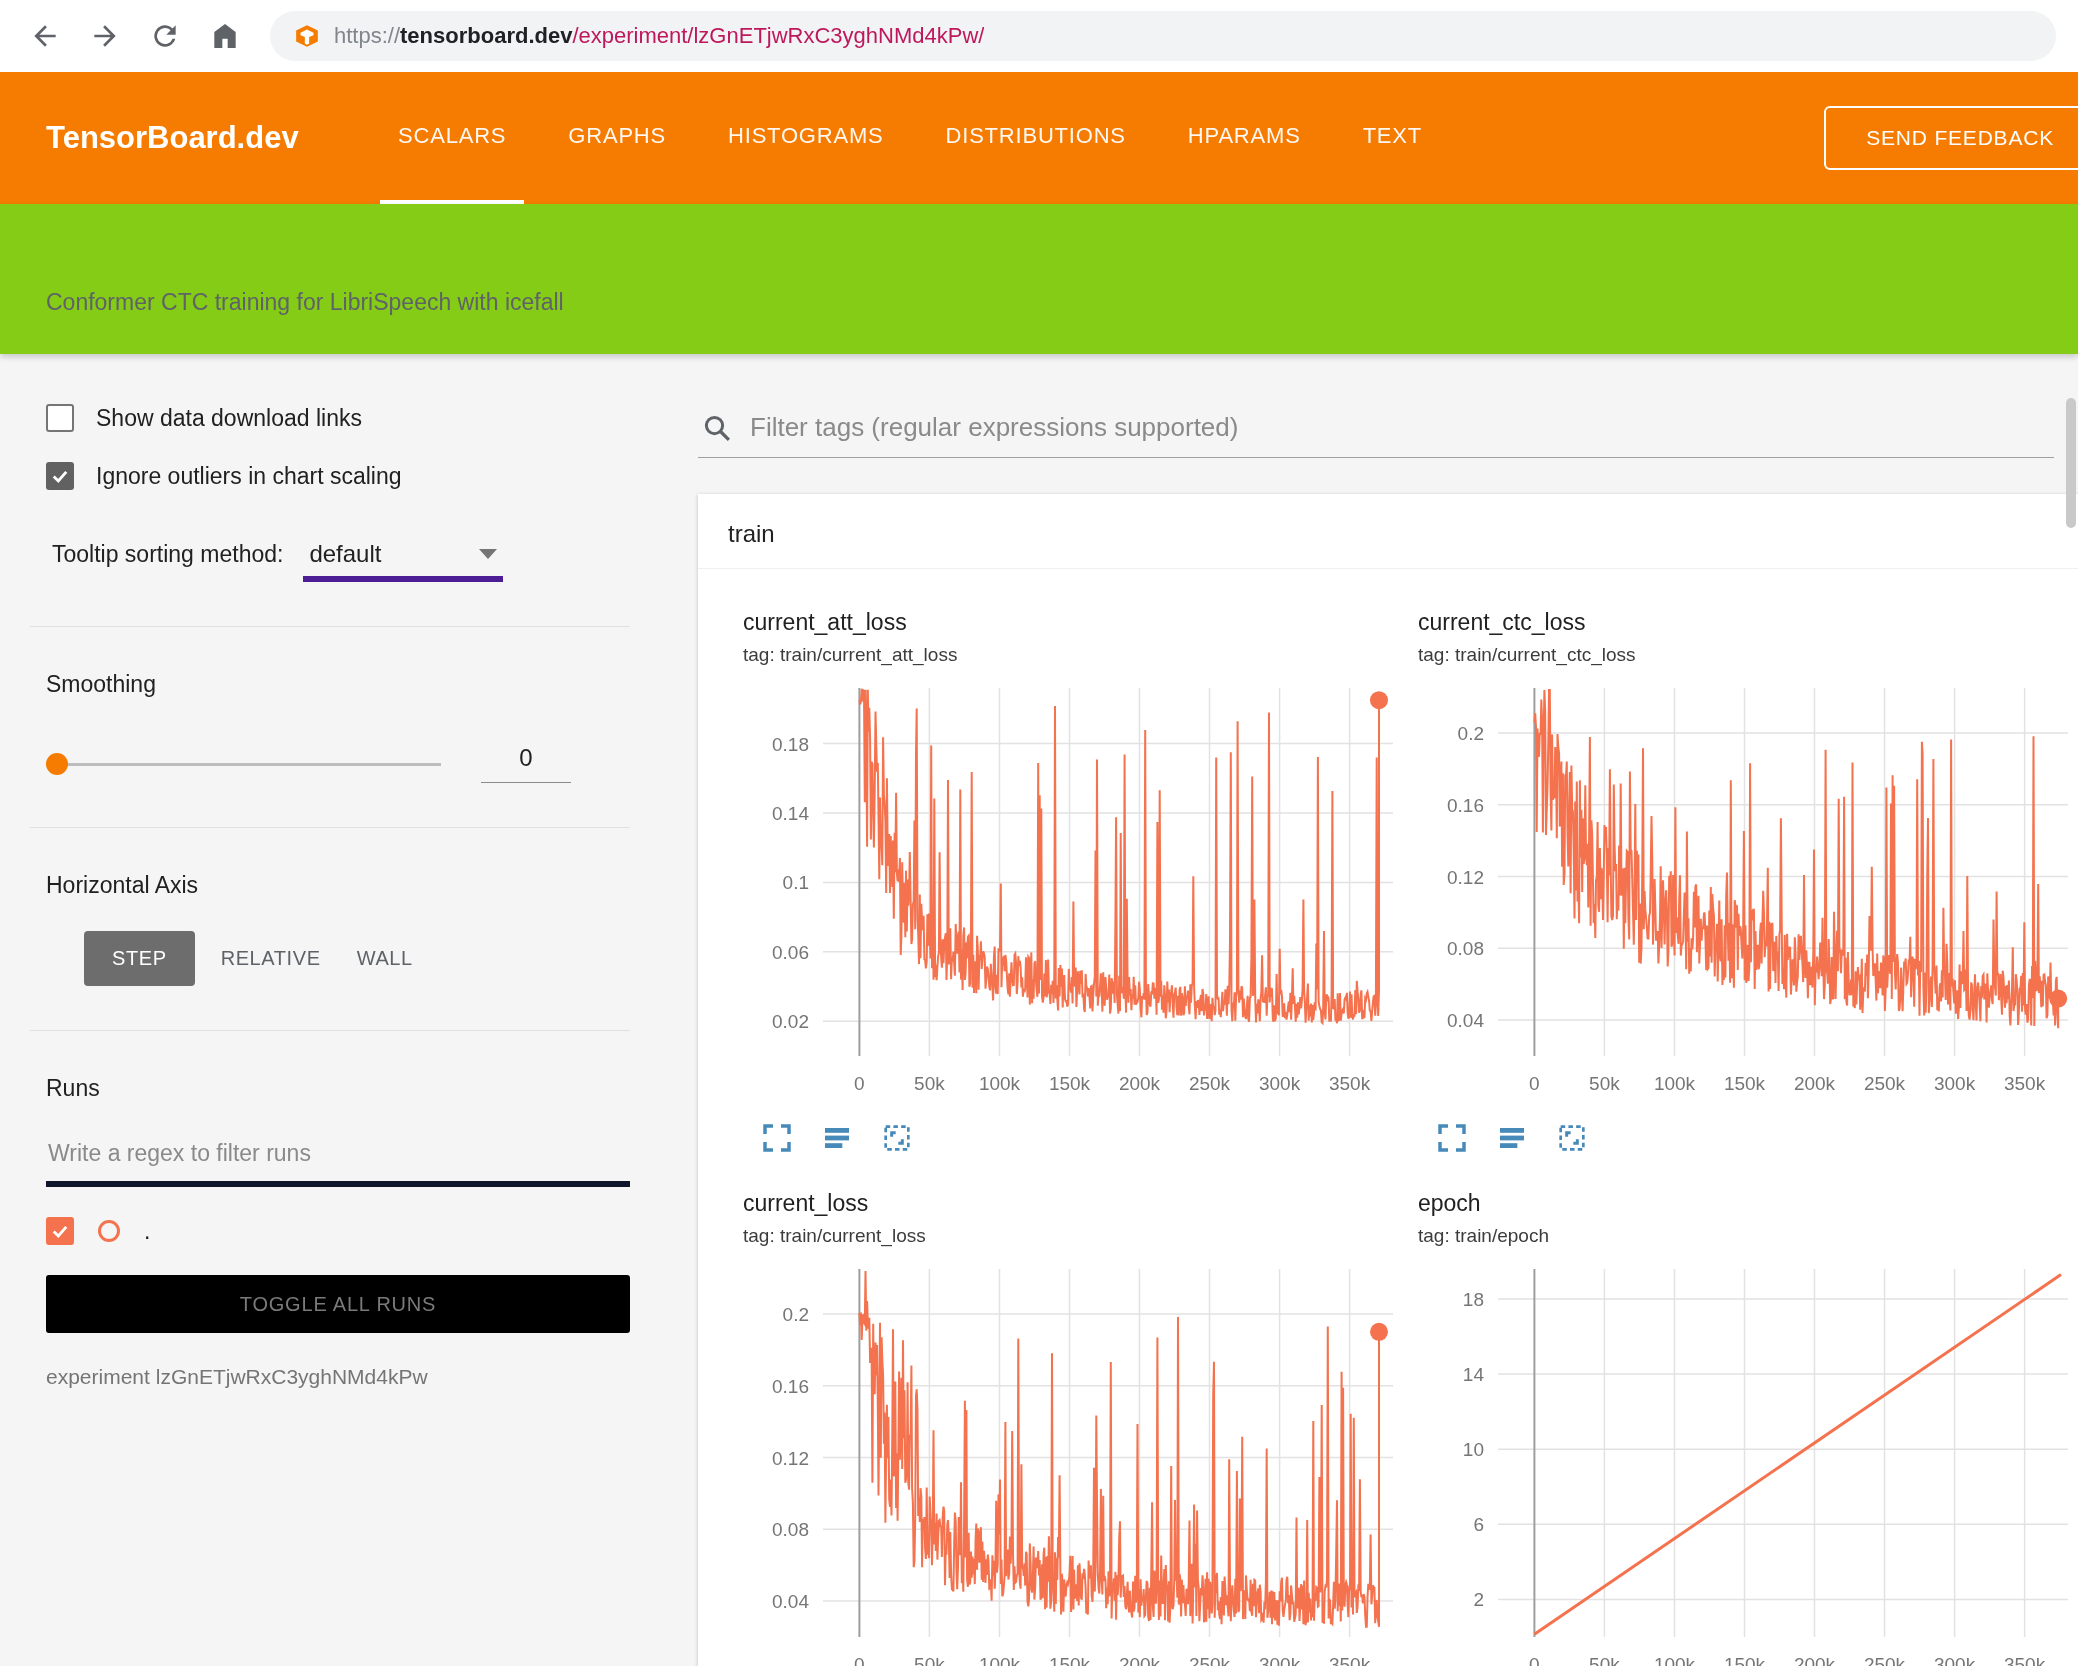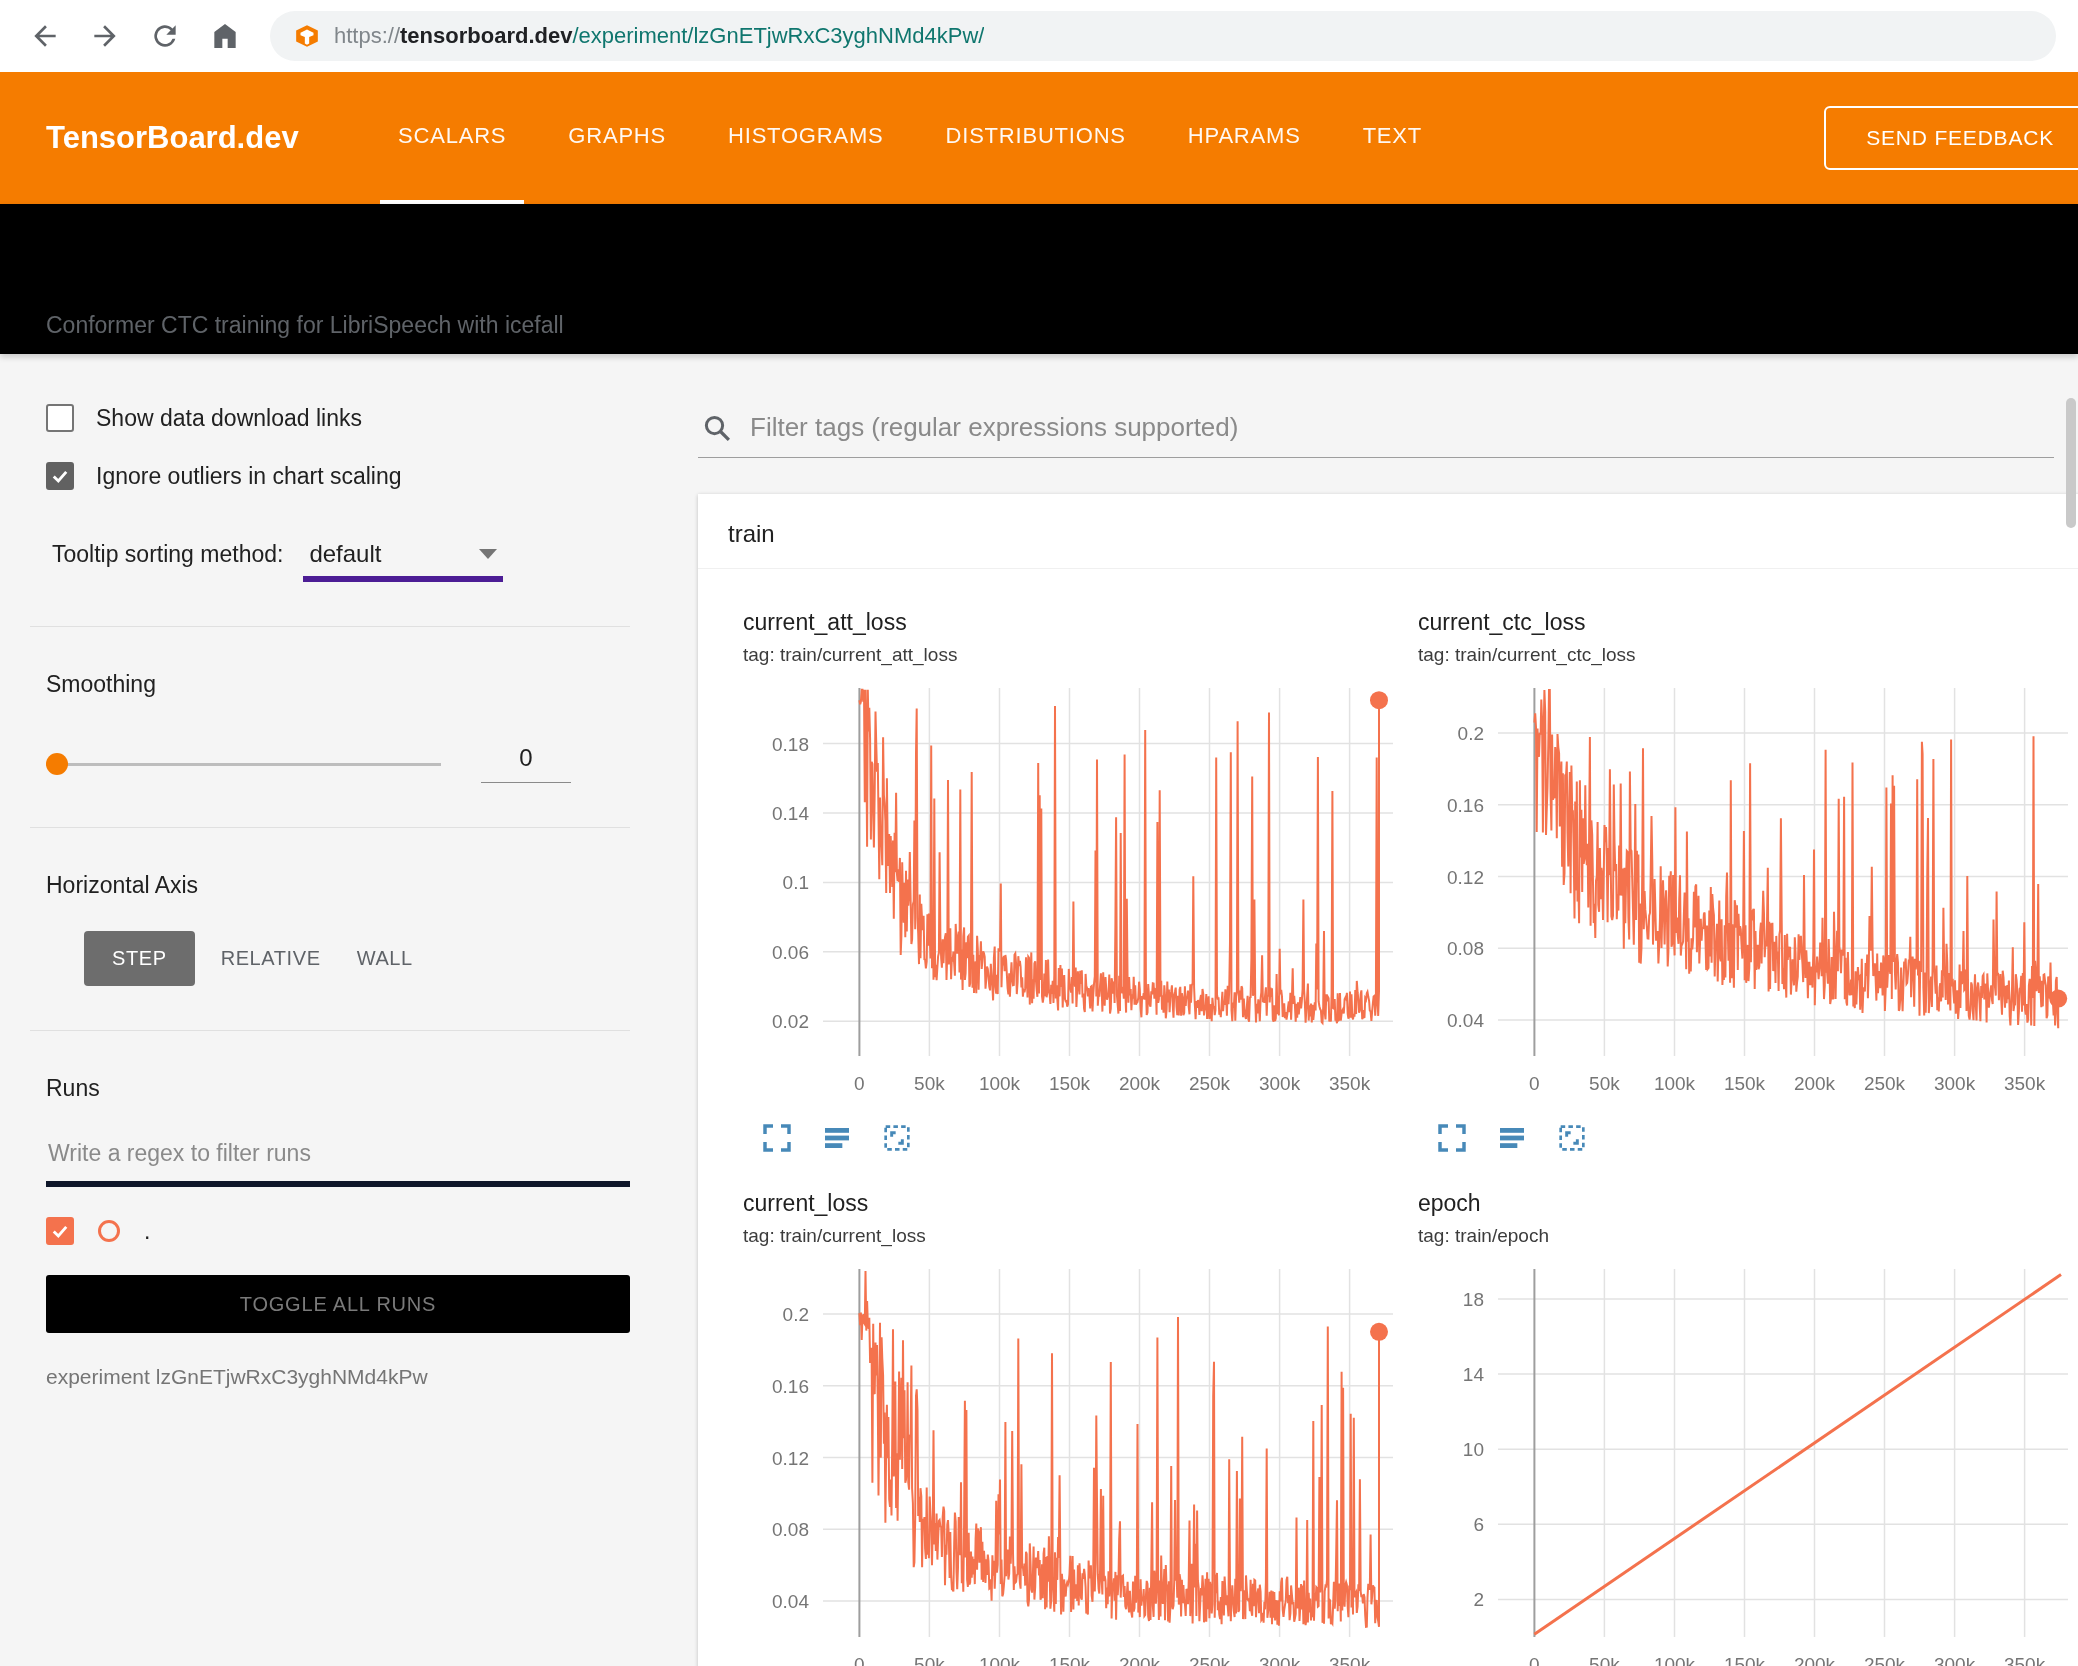--- a/index.html
+++ b/index.html
@@ -9,38 +9,38 @@
   
   .browser-bar { height:72px; background:#ffffff; display:flex; align-items:center;
     padding:0 22px; gap:14px; }
   .nav-icon { width:46px; height:46px; display:flex; align-items:center; justify-content:center;
     border-radius:50%; cursor:pointer; }
   .nav-icon svg { width:32px; height:32px; }
   .address-bar { flex:1; height:50px; background:#f1f3f4; border-radius:25px;
     display:flex; align-items:center; padding:0 24px; gap:14px; margin-left:8px; }
   .url { font-size:22px; color:#80868b; white-space:nowrap; overflow:hidden; }
   .url .domain { color:#202124; font-weight:bold; }
-  .url .path { color:#0f766e; }
+  .url .path { color:#be185d; }
 
   
   .tb-header { height:132px; background:#f57c00; display:flex; align-items:stretch;
     color:#fff; position:relative; }
   .brand { font-size:31px; font-weight:bold; align-self:center; padding-left:46px; width:380px; }
   .tabs { display:flex; align-items:stretch; }
   .tab { display:flex; align-items:center; padding:0 18px; margin-right:26px;
     font-size:22px; font-weight:500; letter-spacing:0.8px; color:rgba(255,255,255,0.95);
     border-bottom:4px solid transparent; cursor:pointer; }
   .tab.active { border-bottom-color:#ffffff; }
   .feedback-btn { position:absolute; right:-18px; top:34px; height:64px;
     border:2px solid #ffffff; border-radius:6px; color:#fff; background:transparent;
     font-size:21px; font-weight:500; letter-spacing:0.8px; padding:0 40px;
     font-family:"Liberation Sans",sans-serif; cursor:pointer; }
 
   
-  .subtitle-bar { height:150px; background:#000000; padding:108px 0 0 46px;
+  .subtitle-bar { height:150px; background:#84cc16; padding:85px 0 0 46px;
     box-shadow:0 3px 6px rgba(0,0,0,0.18); position:relative; z-index:2; }
   .subtitle { font-size:23px; color:#5f6368; }
 
   
   .content { display:flex; height:1312px; position:relative; }
   .sidebar { width:690px; padding:50px 60px 0 46px; flex:none; }
 
   .check-row { display:flex; align-items:center; gap:22px; margin-bottom:30px; cursor:pointer; }
   .cb { width:28px; height:28px; border:2px solid #757575; border-radius:3px; flex:none;
     display:flex; align-items:center; justify-content:center; background:#fff; }

